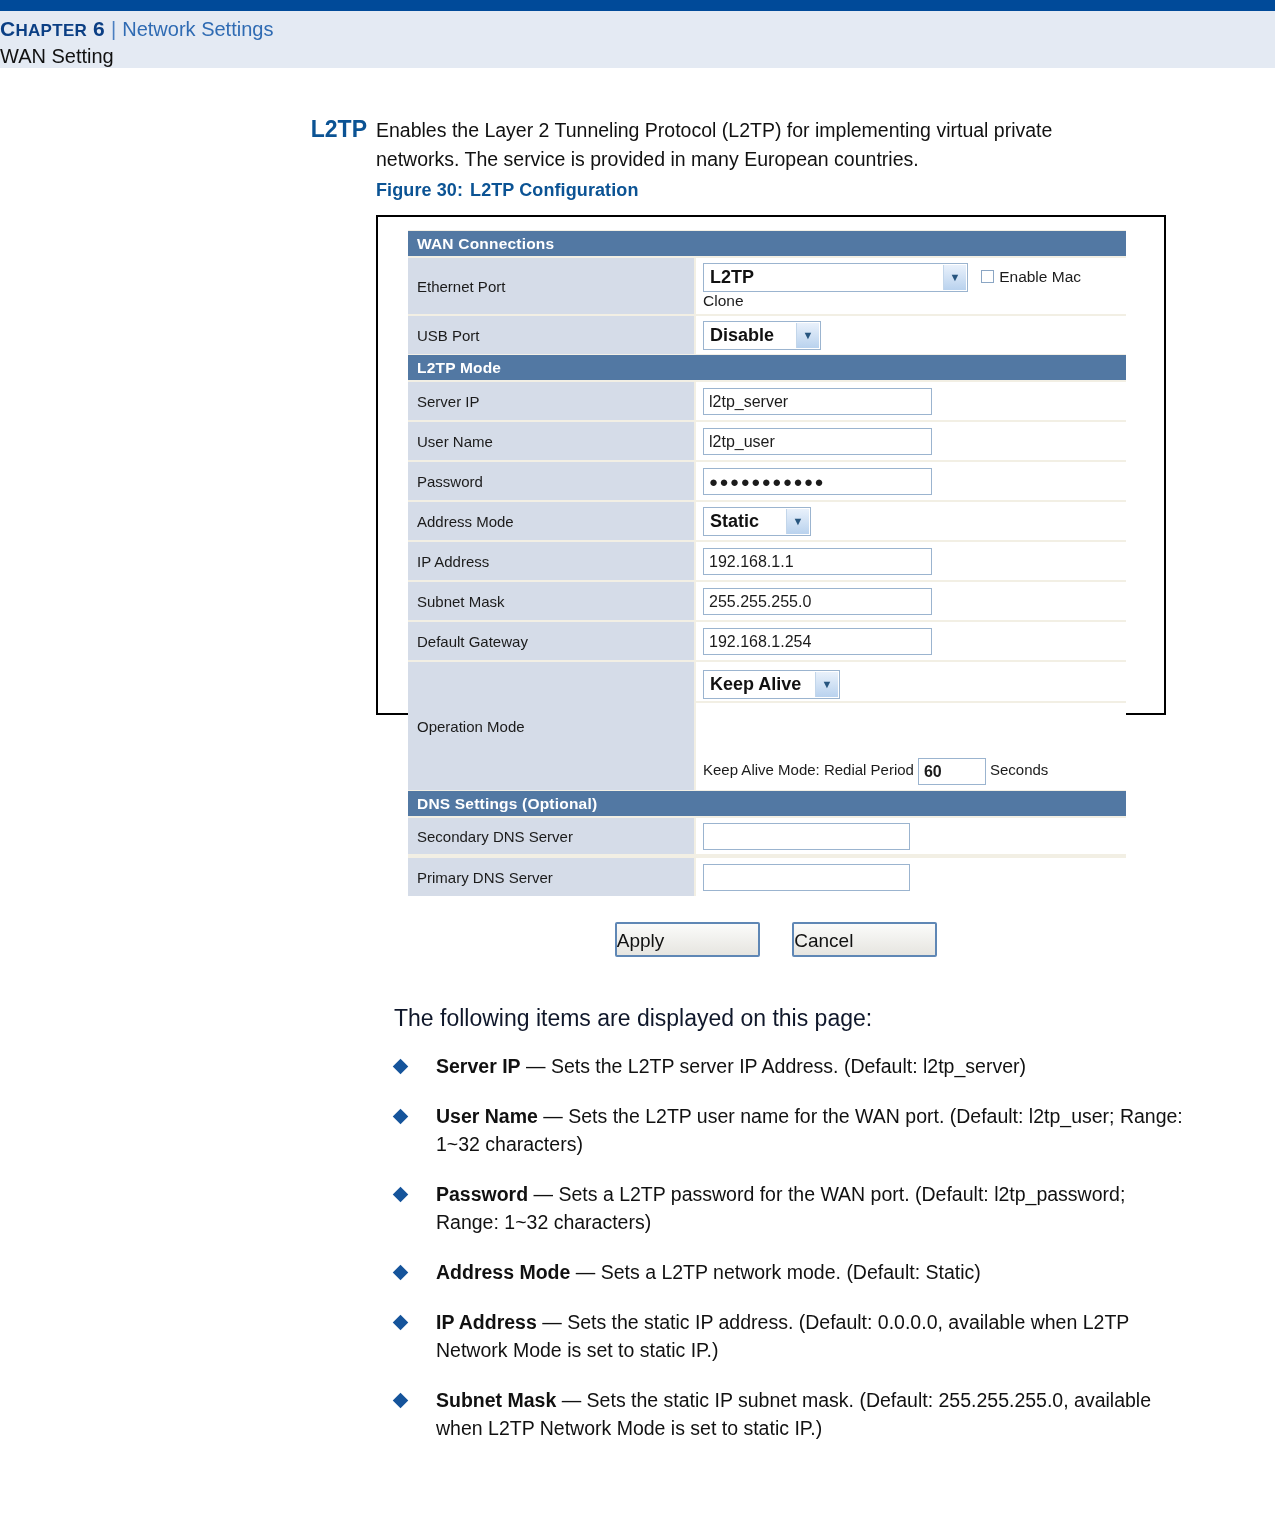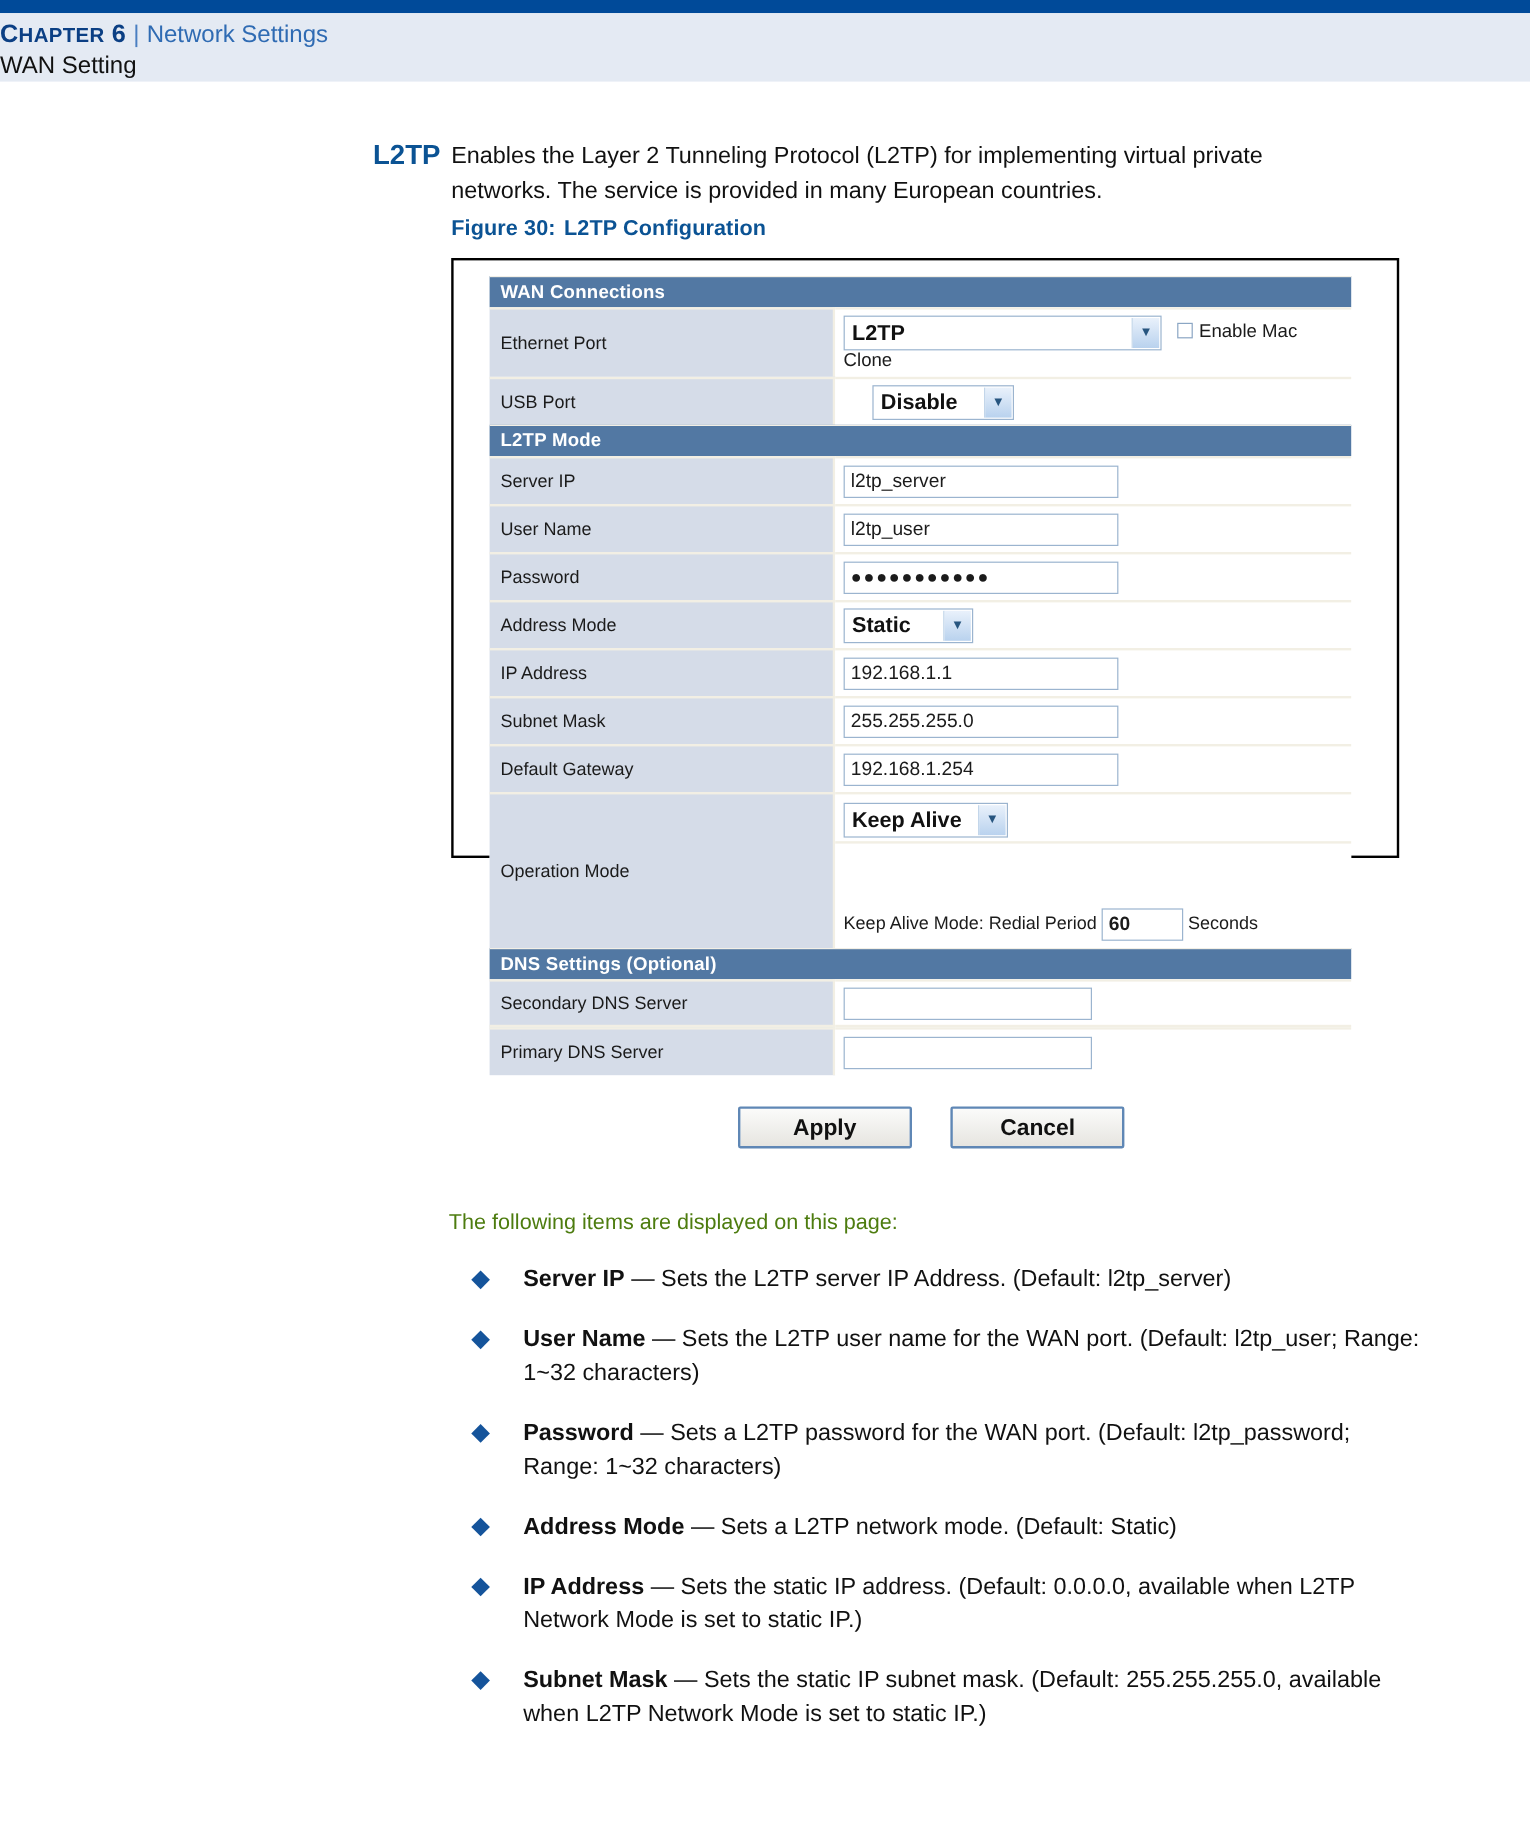--- a/index.html
+++ b/index.html
@@ -138,21 +138,21 @@
     position:absolute; right:1px; top:1px;
     width:23px; height:25px;
     background:linear-gradient(#e9f1fb,#b9d2ee);
     border-left:1px solid #c3d6ea;
     text-align:center;
     font-size:11px; line-height:25px; color:#27557f;
     font-weight:bold;
   }
   .sel.w-big   { width:265px; }
   .sel.w-small { width:108px; }
-  .sel.w-med   { width:118px;margin-left:24px; }
+  .sel.w-med   { width:118px; }
   .sel.w-ka    { width:137px; }
 
   .chk-wrap {
     display:inline-block; vertical-align:middle;
     margin-left:9px; font-size:15.5px; color:#1b1b1b;
   }
   .chk-box {
     display:inline-block; width:13px; height:13px;
     border:1px solid #8ba6c4; background:#fff;
     vertical-align:-1px; margin-right:5px;
@@ -166,29 +166,29 @@
     text-align:center;
     padding-top:26px;
     padding-left:10px;
   }
   .btn {
     display:inline-block;
     width:145px; height:35px; line-height:33px;
     border:2px solid #5f87b5;
     border-radius:2px;
     background:linear-gradient(#fbfbfa,#e6e5e0);
-    font-size:19px; font-weight:bold; color:#111;
-    text-align:center;
+    font-size:19px; font-weight:normal; color:#111;
+    text-align:left;
     margin:0 14px;
   }
 
   
   #list-intro {
-    position:absolute; left:374px; top:936px;
-    font-size:18px; line-height:28px; color:#4d7c0f;
+    position:absolute; left:394px; top:936px;
+    font-size:23px; line-height:28px; color:#0f172a;
   }
   #bullets { position:absolute; left:394px; top:984px; width:790px; }
   .bullet {
     position:relative;
     padding-left:42px;
     font-size:19.5px; line-height:28px; color:#111;
     margin-bottom:22px;
   }
   .bullet .dia {
     position:absolute; left:1px; top:9px;

